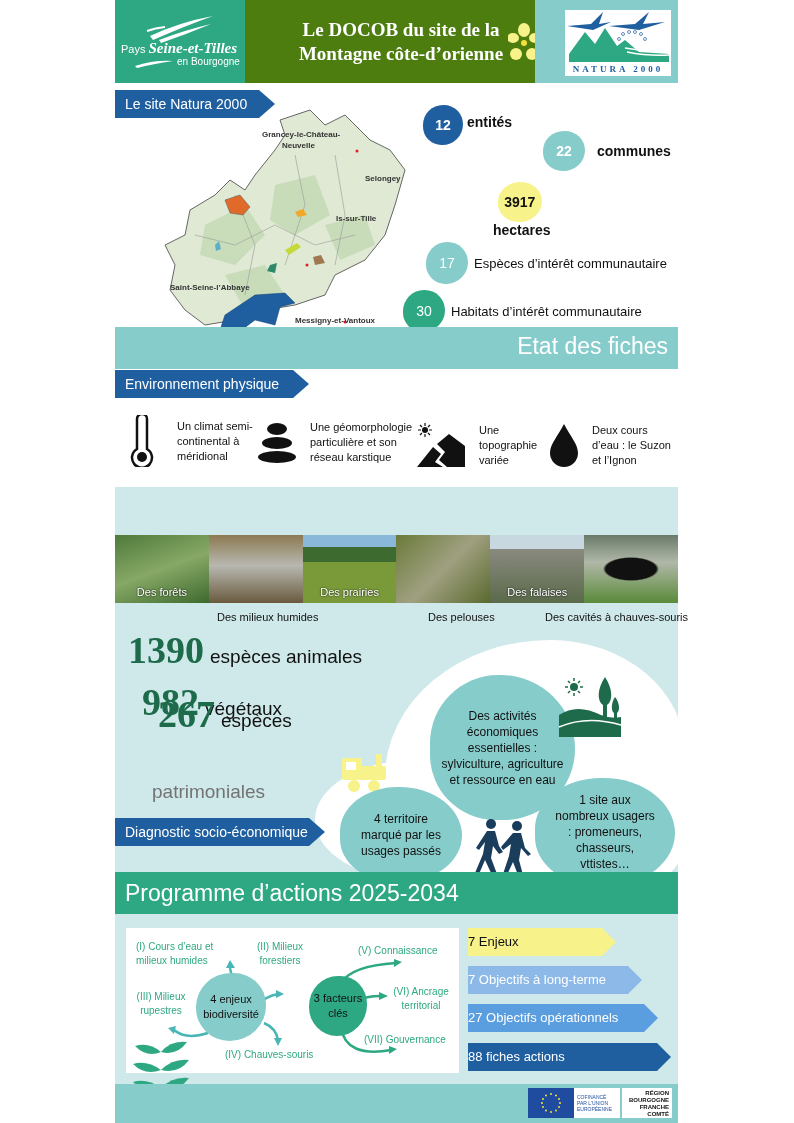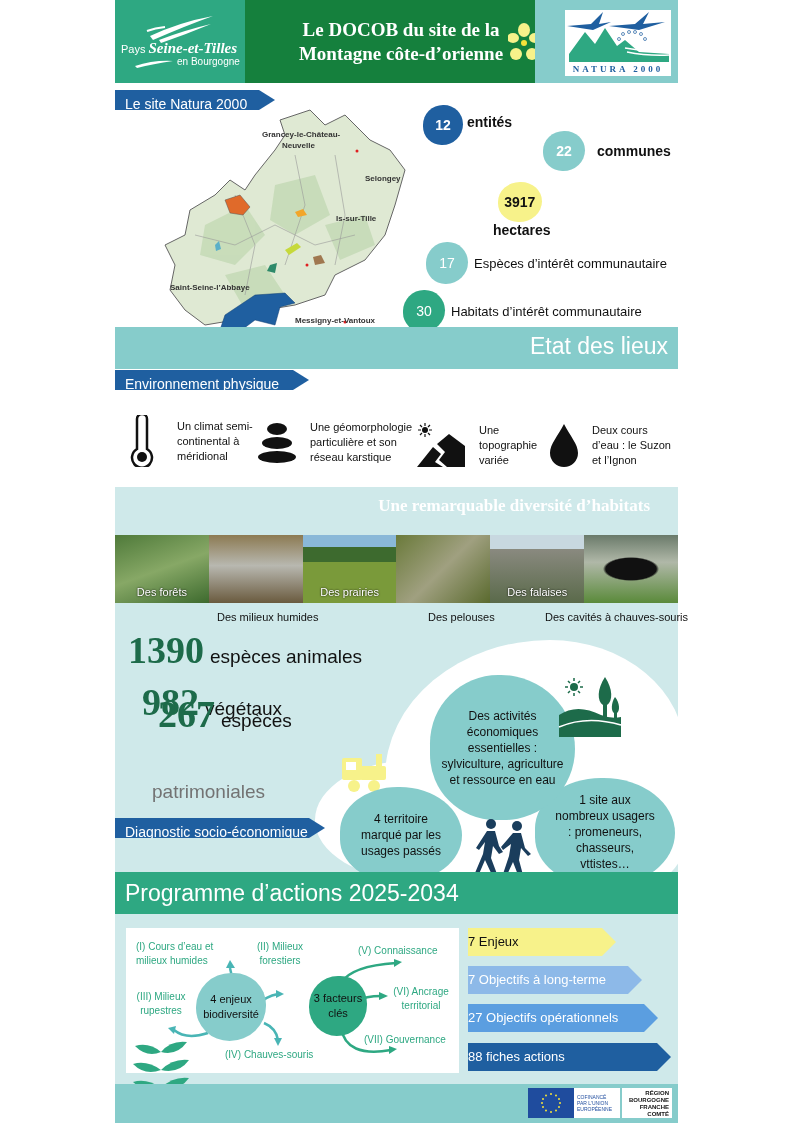--- a/index.html
+++ b/index.html
@@ -3,33 +3,33 @@
 <meta charset="utf-8">
 <style>
   * { box-sizing: border-box; margin: 0; padding: 0; }
   html, body { width: 794px; height: 1123px; background: #ffffff; overflow: hidden; }
   body { font-family: "Liberation Sans", "DejaVu Sans", sans-serif; position: relative; }
   .page { position: absolute; left: 115px; top: 0; width: 563px; height: 1123px; }
 
   
   .header { position: absolute; left: 0; top: 0; width: 563px; height: 83px; display: flex; }
   .hdr-left { width: 130px; height: 83px; background: #2ea882; position: relative; color: #fff; }
-  .hdr-mid { width: 290px; height: 83px; background: #15803d; position: relative; }
+  .hdr-mid { width: 290px; height: 83px; background: #4d7c0f; position: relative; }
   .hdr-right { width: 143px; height: 83px; background: #86cccb; position: relative; }
   .logo-pays { position: absolute; left: 6px; top: 40px; font-size: 11px; color: #fff; white-space: nowrap; }
   .logo-pays b { font-family: "Liberation Serif", serif; font-style: italic; font-size: 15px; font-weight: bold; }
   .logo-sub { position: absolute; left: 62px; top: 56px; font-size: 10px; color: #fff; }
   .swoosh { position: absolute; left: 30px; top: 14px; }
   .title { position: absolute; left: 36px; top: 18px; width: 240px; text-align: center; font-family: "Liberation Serif", serif; font-weight: bold; font-size: 19px; line-height: 24px; color: #fff; }
   .flower { position: absolute; left: 263px; top: 23px; }
   .natura { position: absolute; left: 30px; top: 10px; width: 106px; height: 66px; background: #fff; }
   .natura-text { position: absolute; left: 0; bottom: 2px; width: 100%; text-align: center; font-family: "Liberation Serif", serif; font-weight: bold; font-size: 9px; letter-spacing: 3px; color: #1f5fa0; }
 
   
-  .tag { position: absolute; height: 20px; background: #1f5fa0; color: #fff; font-size: 14px; line-height: 28px; padding-left: 10px;
+  .tag { position: absolute; height: 28px; background: #1f5fa0; color: #fff; font-size: 14px; line-height: 28px; padding-left: 10px;
          clip-path: polygon(0 0, calc(100% - 16px) 0, 100% 50%, calc(100% - 16px) 100%, 0 100%); }
 
   
   .map { position: absolute; left: 20px; top: 95px; width: 280px; height: 245px; }
   .city { position: absolute; font-size: 8px; font-weight: bold; color: #333; white-space: nowrap; }
 
   .stat { position: absolute; display: flex; align-items: center; }
   .blob { display: flex; align-items: center; justify-content: center; border-radius: 50% 48% 52% 46%; font-weight: bold; }
   .stat-label { font-size: 15px; color: #111; margin-left: 6px; white-space: nowrap; }
 
@@ -175,21 +175,21 @@
   <div class="stat" style="left:311px;top:242px;">
     <div class="blob" style="width:42px;height:42px;background:#86cccb;color:#fff;font-size:14px;font-weight:normal;">17</div>
     <div class="stat-label" style="font-size:13px;">Espèces d’intérêt communautaire</div>
   </div>
   <div class="stat" style="left:288px;top:290px;">
     <div class="blob" style="width:42px;height:42px;background:#2ea882;color:#fff;font-size:14px;font-weight:normal;">30</div>
     <div class="stat-label" style="font-size:13px;">Habitats d’intérêt communautaire</div>
   </div>
 
   <div class="etat-band">
-    <div class="etat-title">Etat des lieux</div>
+    <div class="etat-title">Etat des fiches</div>
   </div>
   <div class="tag" style="left:0;top:370px;width:194px;">Environnement physique</div>
 
   <div class="env-item" style="left:14px;top:415px;">
     <svg width="26" height="52" viewBox="0 0 26 52">
       <path d="M8 4 a5 5 0 0 1 10 0 v30 a10 10 0 1 1 -10 0 Z" fill="none" stroke="#111" stroke-width="2.5"></path>
       <circle cx="13" cy="42" r="5" fill="#111"></circle>
     </svg>
     <div class="env-text" style="margin-left:22px;">
       <div>Un climat semi-</div>
@@ -229,21 +229,20 @@
       <path d="M16 2 C10 14 2 22 2 31 a14 14 0 0 0 28 0 C30 22 22 14 16 2 Z" fill="#111"></path>
     </svg>
     <div class="env-text" style="margin-left:12px;">
       <div>Deux cours</div>
       <div>d’eau : le Suzon</div>
       <div>et l’Ignon</div>
     </div>
   </div>
 
   <div class="bio-bg"></div>
-  <div class="bio-sub">Une remarquable diversité d’habitats</div>
 
   <div class="photos">
     <div class="photo" style="background:linear-gradient(160deg,#4f7a3a,#87a866 50%,#3d6a2e);">
       <div class="photo-cap">Des forêts</div>
     </div>
     <div class="photo" style="background:linear-gradient(180deg,#8c7a52,#b8b8b0 45%,#6a5a3e);"></div>
     <div class="photo" style="background:linear-gradient(180deg,#8ab8d8 0 18%,#3d6a2e 18% 40%,#7a9a3a 40%);">
       <div class="photo-cap">Des prairies</div>
     </div>
     <div class="photo" style="background:linear-gradient(135deg,#6a7a3a,#a0a080 50%,#5a6a2e);"></div>

